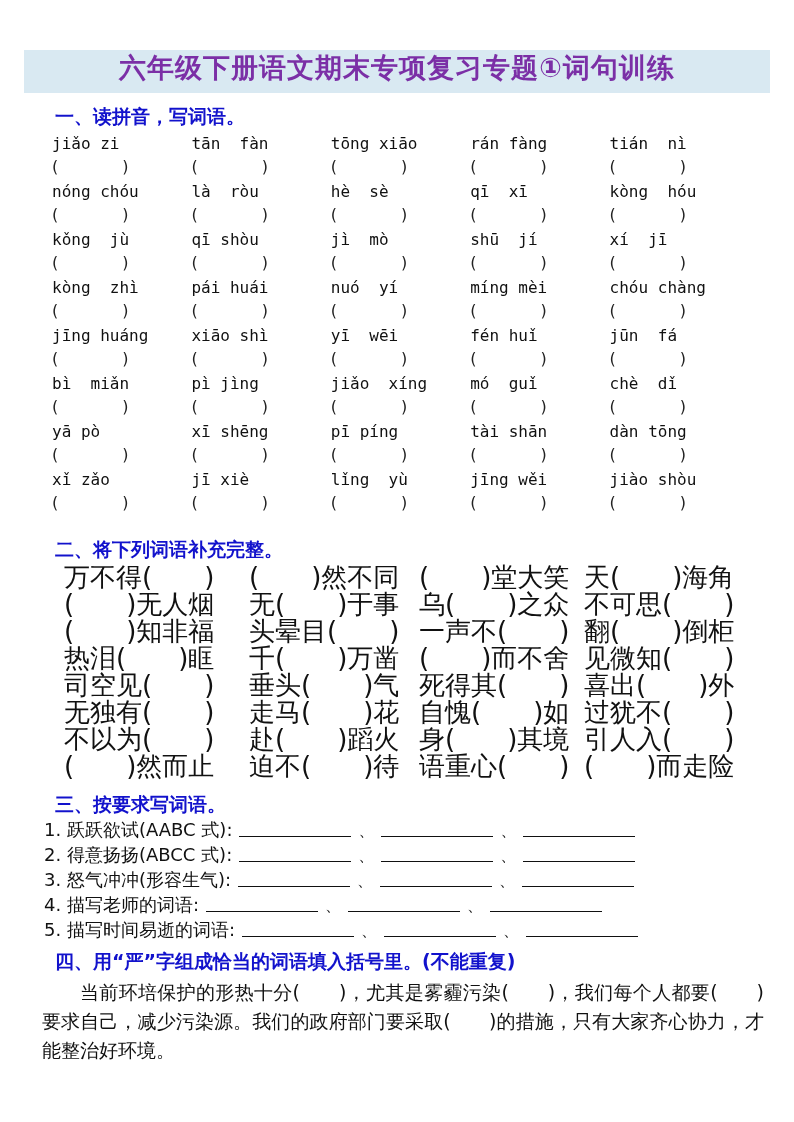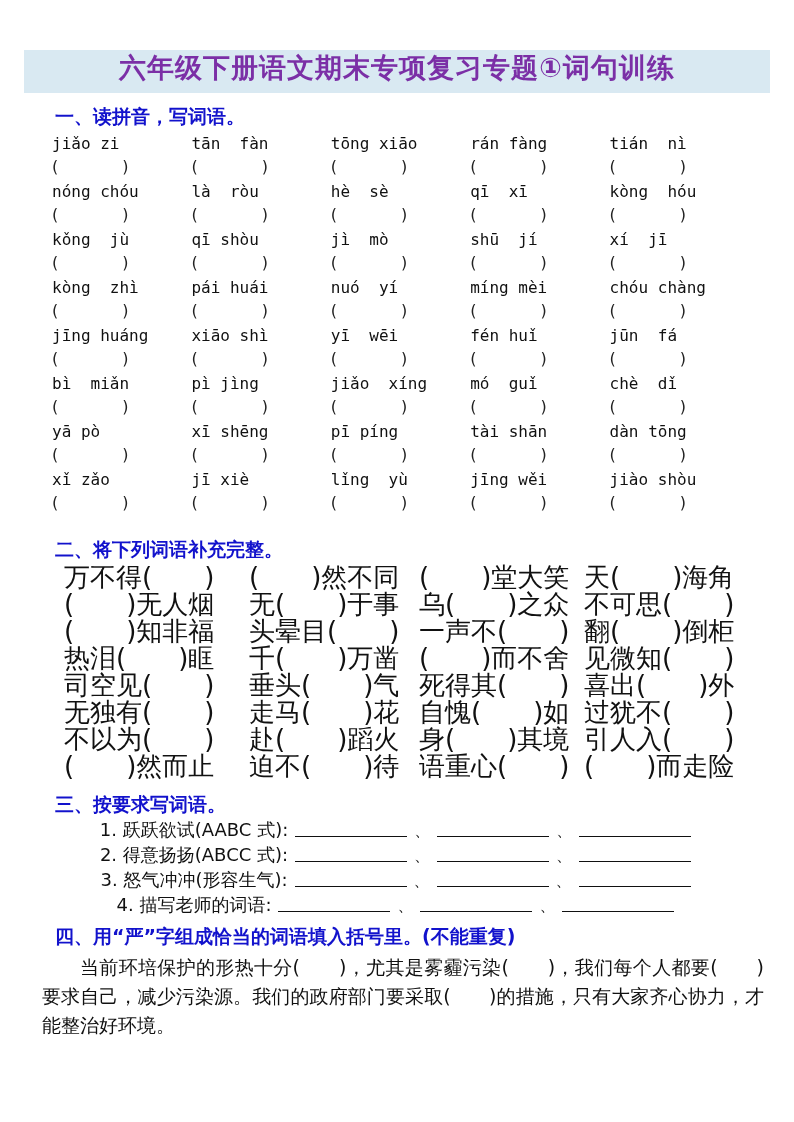--- a/index.html
+++ b/index.html
@@ -31,21 +31,21 @@
     font-size:16px;line-height:22px;white-space:pre;color:#111;
   }
   .paren{font-size:16px;line-height:24px;color:#222;white-space:pre;}
   
   .s2-grid{
     display:grid;grid-template-columns:185px 170px 165px auto;
     margin:3px 40px 0 64px;font-size:26px;line-height:27px;
   }
   .s2-cell{white-space:pre;color:#111;}
   
-  .s3-wrap{margin:2px 40px 0 44px;text-align:center;}
+  .s3-wrap{margin:2px 40px 0 44px;}
   .s3-line{font-size:18px;line-height:24px;color:#111;white-space:nowrap;}
   .uline{
     display:inline-block;width:112px;height:15px;
     border-bottom:1.6px solid #111;margin:0 7px -1px 7px;
   }
   .s3-sep{font-size:16px;}
   
   .s4-header{margin-top:6px;}
   .para{
     margin:5px 30px 0 42px;font-size:19px;line-height:29px;
@@ -263,19 +263,20 @@
     </div>
 </div>
 
 <div>
   <div class="sec-header" style="margin-top:12px">三、按要求写词语。</div>
   <div class="s3-wrap">
       <div class="s3-line"><span>1. 跃跃欲试(AABC 式):</span><span class="uline"></span><span class="s3-sep">、</span><span class="uline"></span><span class="s3-sep">、</span><span class="uline"></span></div>
       <div class="s3-line"><span>2. 得意扬扬(ABCC 式):</span><span class="uline"></span><span class="s3-sep">、</span><span class="uline"></span><span class="s3-sep">、</span><span class="uline"></span></div>
       <div class="s3-line"><span>3. 怒气冲冲(形容生气):</span><span class="uline"></span><span class="s3-sep">、</span><span class="uline"></span><span class="s3-sep">、</span><span class="uline"></span></div>
       <div class="s3-line"><span>4. 描写老师的词语:</span><span class="uline"></span><span class="s3-sep">、</span><span class="uline"></span><span class="s3-sep">、</span><span class="uline"></span></div>
+      <div class="s3-line"><span>5. 描写时间易逝的词语:</span><span class="uline"></span><span class="s3-sep">、</span><span class="uline"></span><span class="s3-sep">、</span><span class="uline"></span></div>
     </div>
 </div>
 
 <div>
   <div class="sec-header s4-header">四、用“严”字组成恰当的词语填入括号里。(不能重复)</div>
   <div class="para">当前环培保护的形热十分(　　)，尤其是雾霾污染(　　)，我们每个人都要(　　)要求自己，减少污染源。我们的政府部门要采取(　　)的措施，只有大家齐心协力，才能整治好环境。</div>
 </div>
 
 </body></html>

